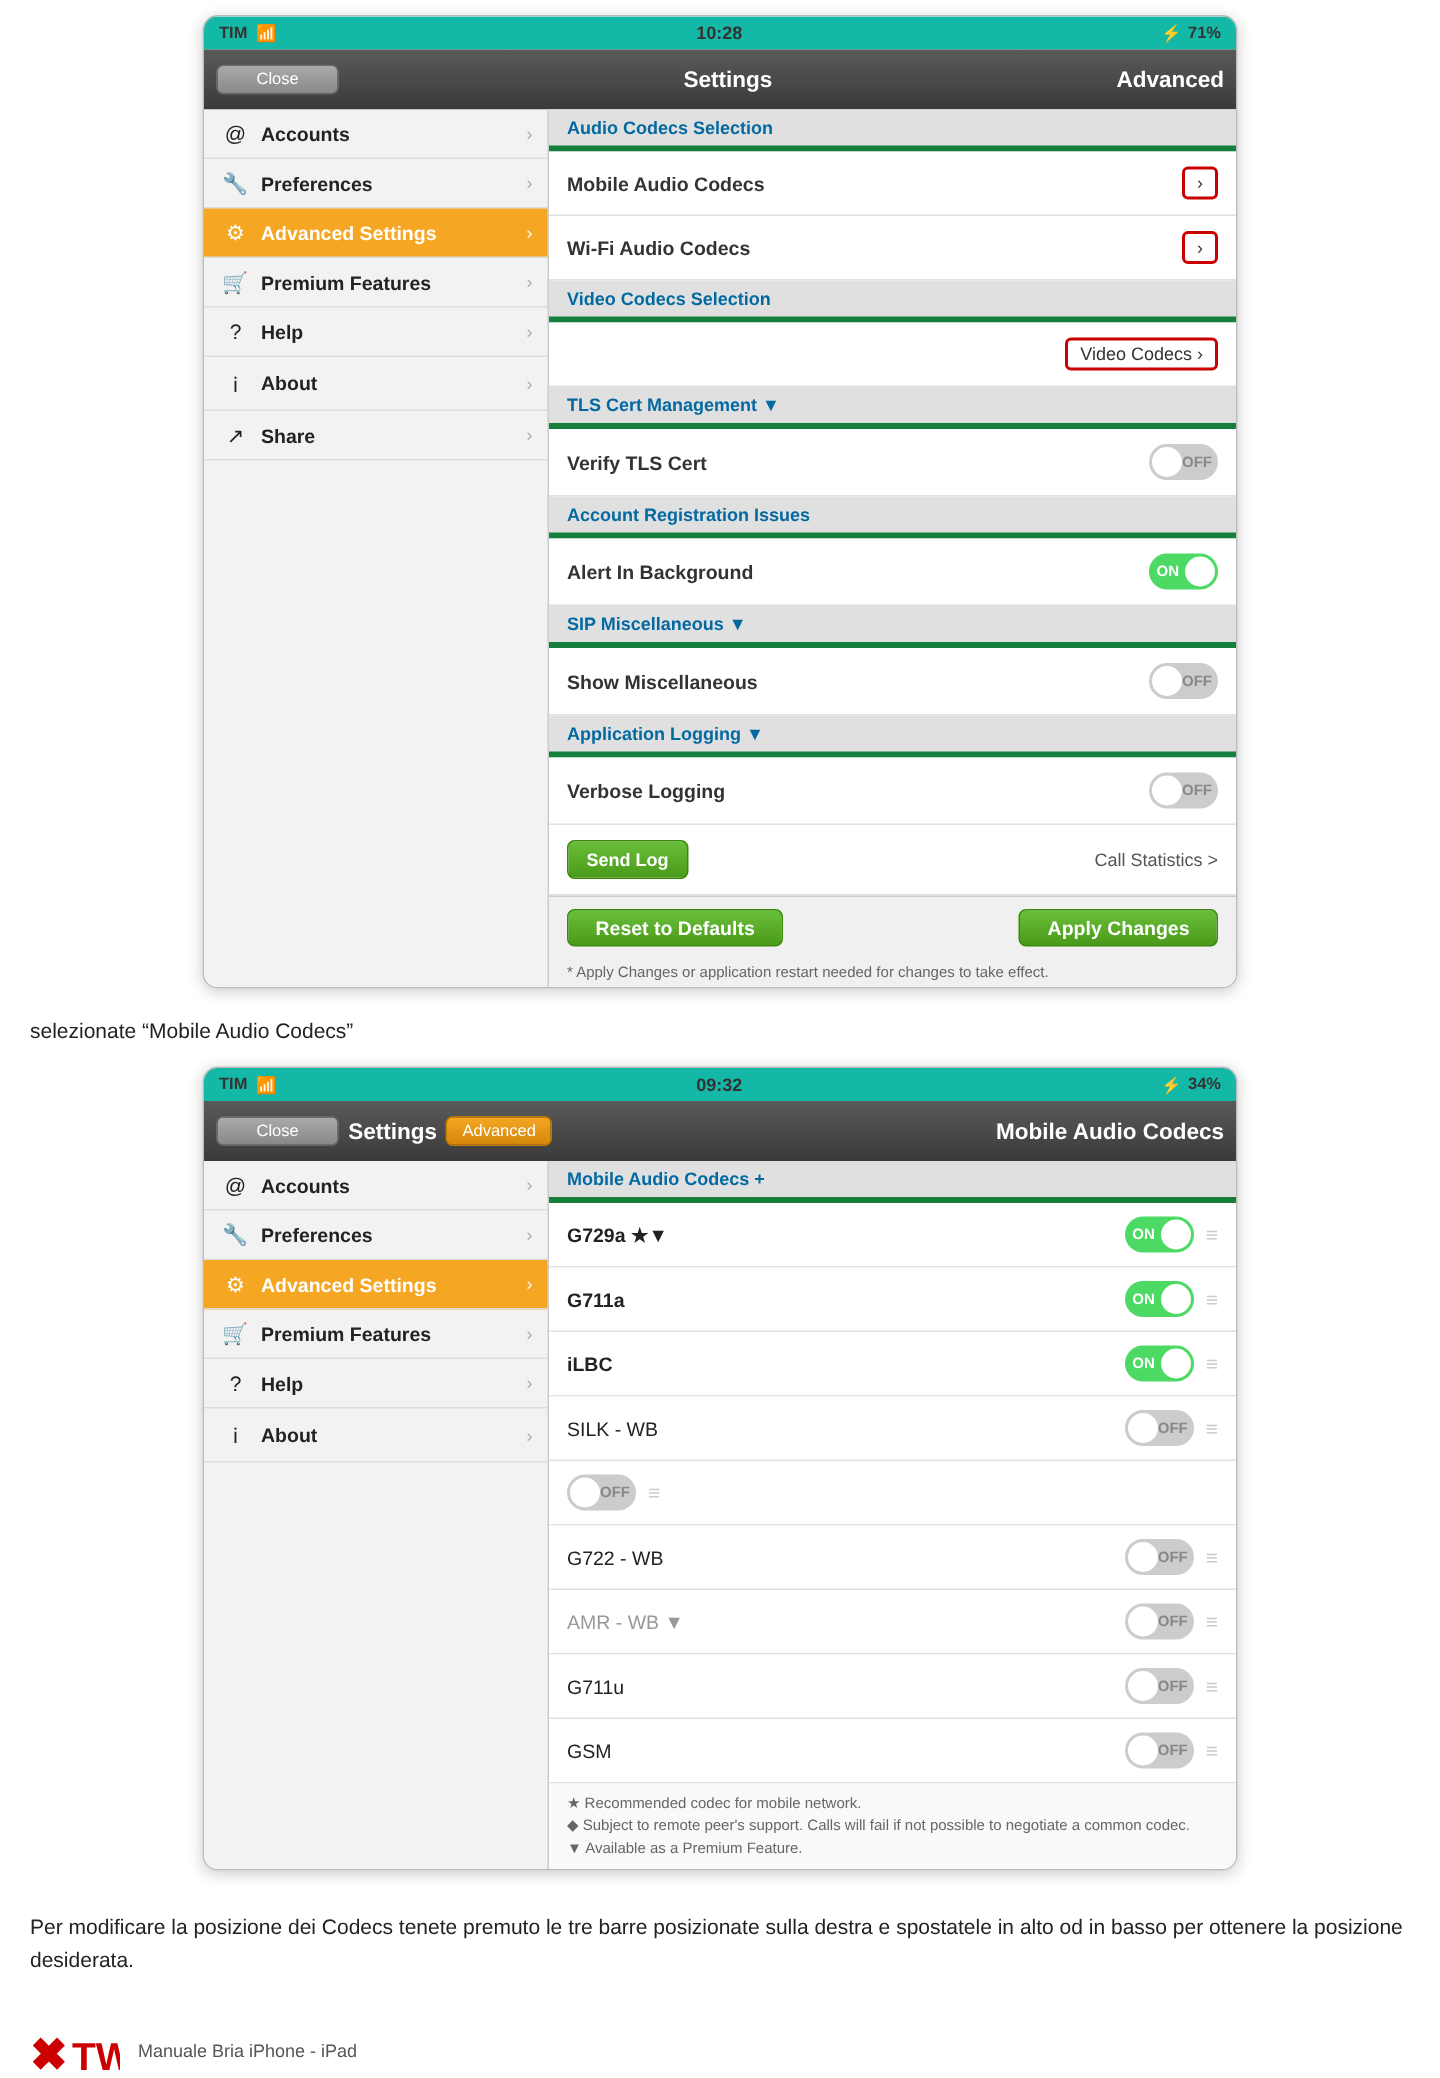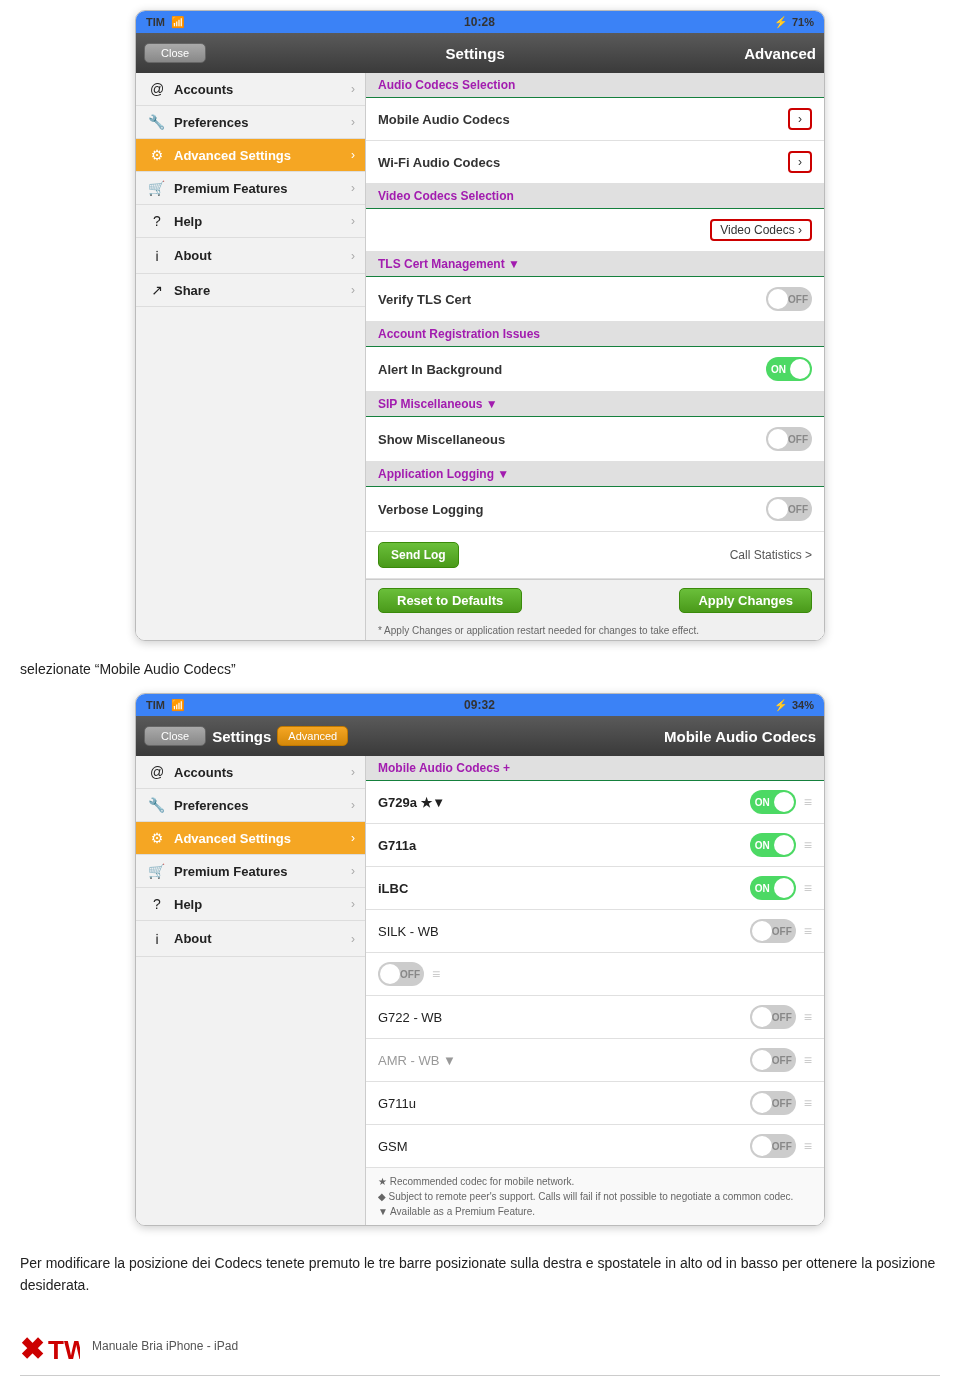--- a/index.html
+++ b/index.html
@@ -7,21 +7,21 @@
       background: #fff;
       font-family: Arial, Helvetica, sans-serif;
       font-size: 14px;
       width: 960px;
       min-height: 1385px;
       color: #222;
     }
 
     
     .status-bar {
-      background: #3b82f6;
+      background: #14b8a6;
       height: 22px;
       display: flex;
       align-items: center;
       justify-content: space-between;
       padding: 0 10px;
       font-size: 11px;
       font-weight: bold;
       color: #333;
     }
     .status-bar .left { display: flex; align-items: center; gap: 6px; }
@@ -34,21 +34,21 @@
       align-items: center;
       justify-content: space-between;
       padding: 0 8px;
     }
     .app-header .close-btn {
       background: linear-gradient(to bottom, #aaa, #888);
       border: 1px solid #666;
       border-radius: 5px;
       color: #fff;
       font-size: 11px;
-      padding: 3px 16px;
+      padding: 3px 26px;
       cursor: pointer;
     }
     .app-header .panel-title {
       color: #fff;
       font-weight: bold;
       font-size: 15px;
       text-align: center;
     }
     .app-header .right-title {
       color: #fff;
@@ -104,22 +104,22 @@
     .right-panel {
       flex: 1;
       background: #f9f9f9;
       padding: 0;
     }
     .section-header {
       background: #e0e0e0;
       padding: 5px 12px;
       font-size: 12px;
       font-weight: bold;
-      color: #a21caf;
-      border-bottom: 1px solid #15803d;
+      color: #0369a1;
+      border-bottom: 4px solid #15803d;
     }
     .section-row {
       display: flex;
       align-items: center;
       padding: 10px 12px;
       border-bottom: 1px solid #e0e0e0;
       background: #fff;
     }
     .section-row .row-label {
       flex: 1;

